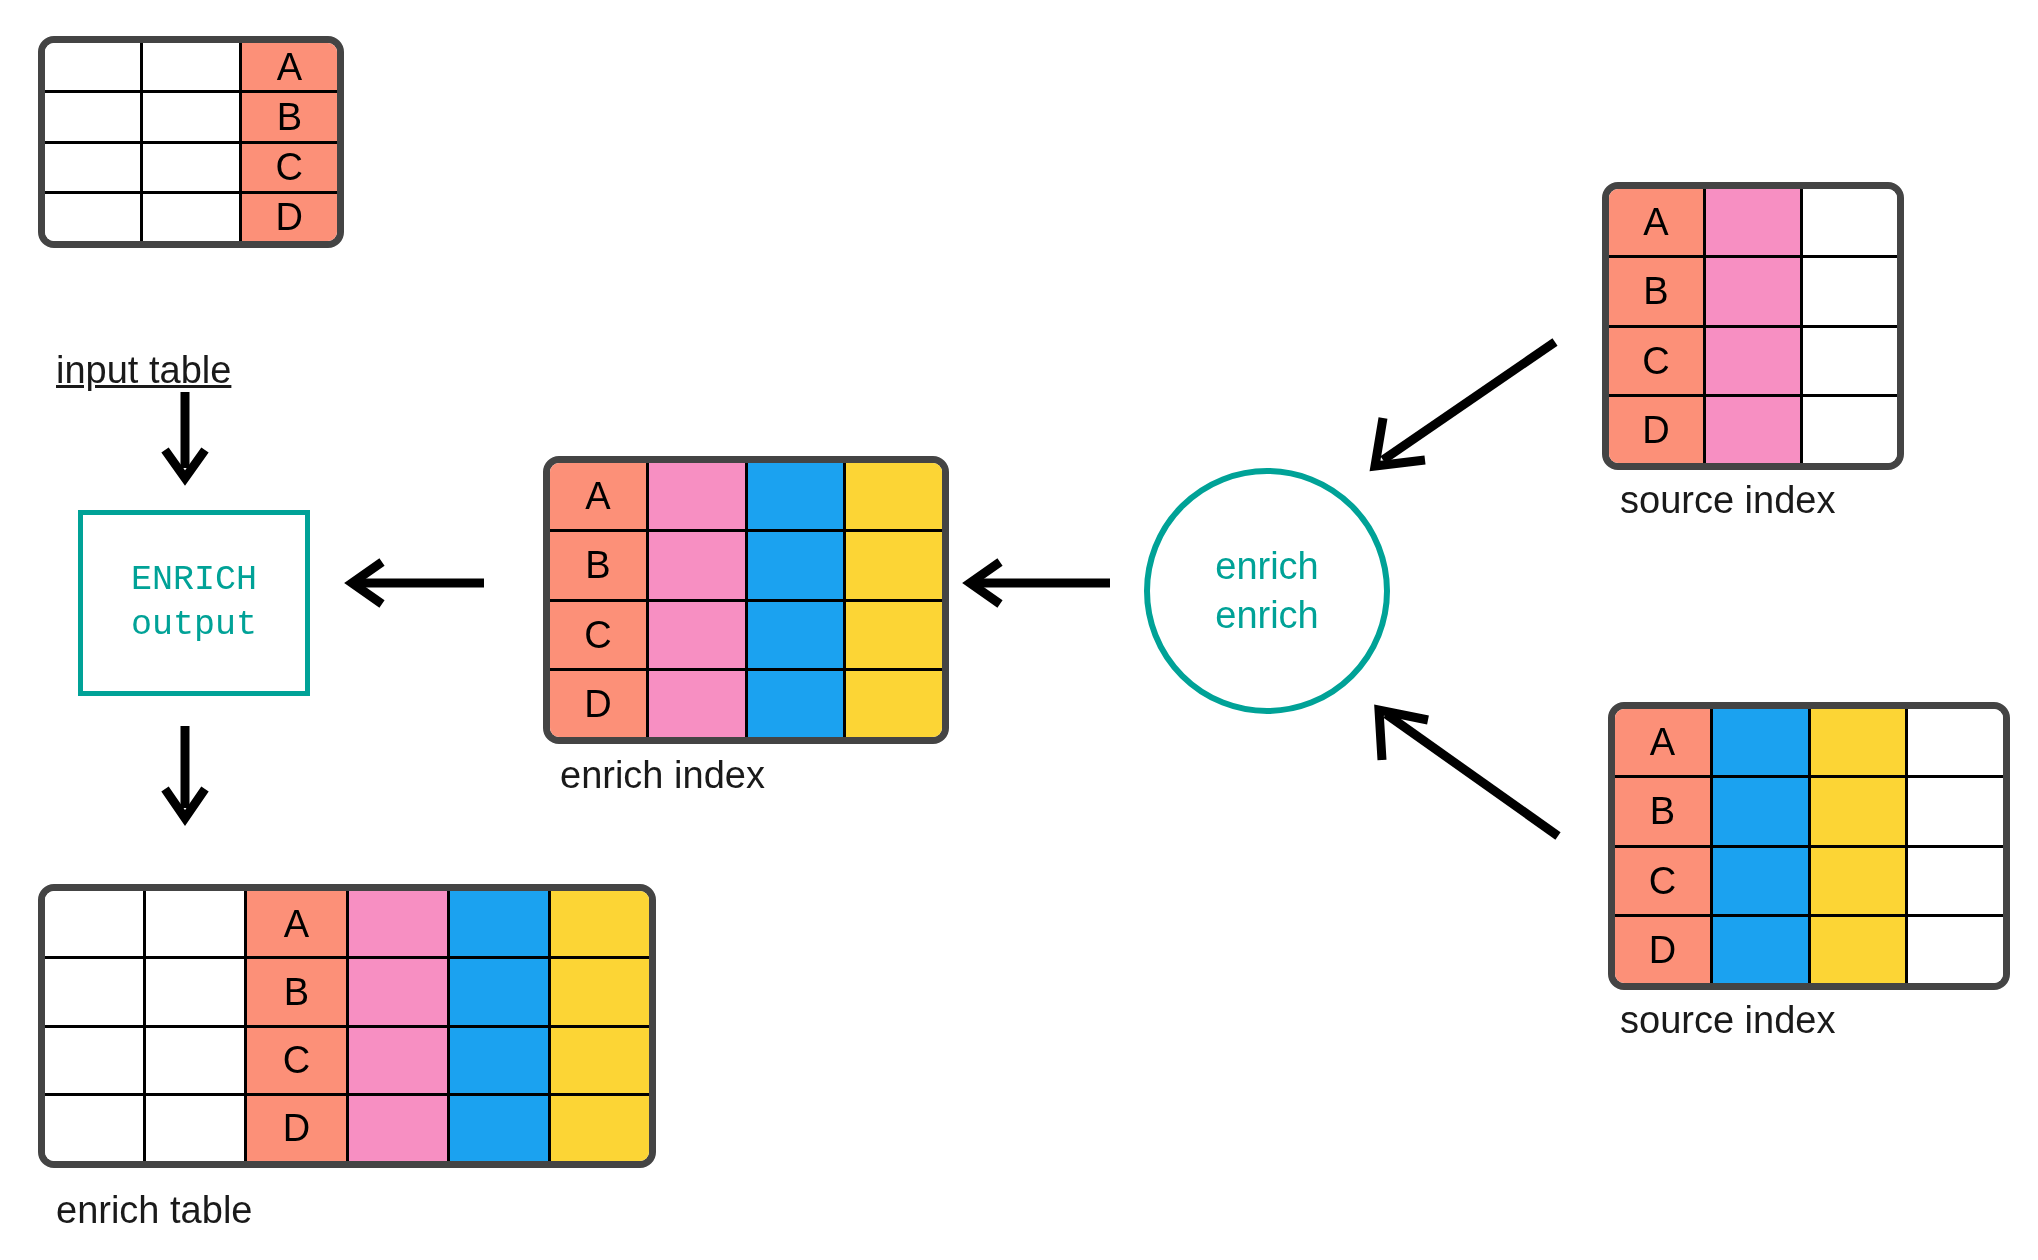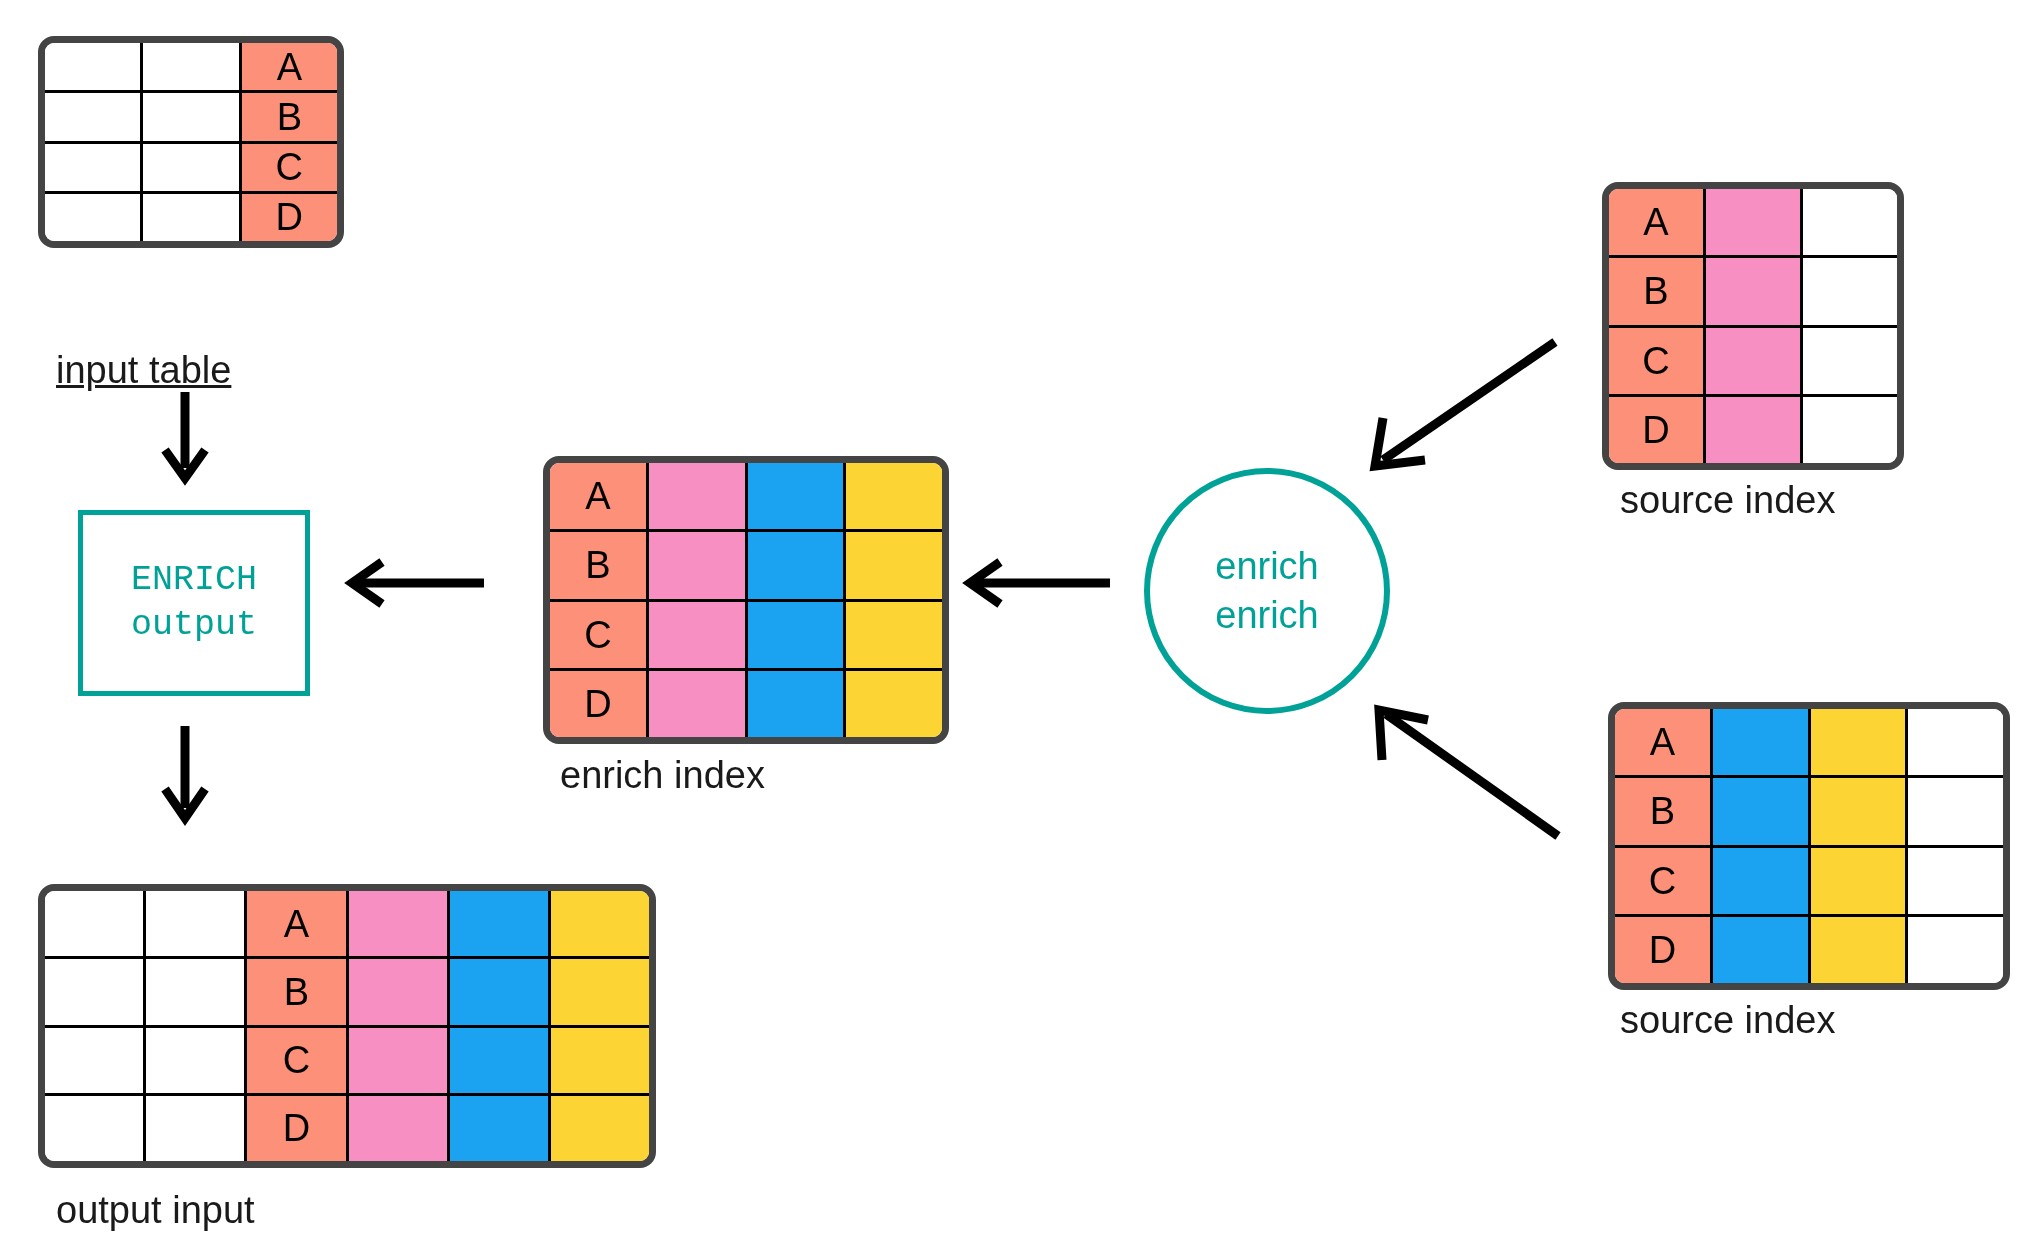--- a/index.html
+++ b/index.html
@@ -171,21 +171,21 @@
       </div>
       <div class="tbl-row">
         <div class="cell" style="background: rgb(255, 255, 255);"></div>
         <div class="cell" style="background: rgb(255, 255, 255);"></div>
         <div class="cell" style="background: rgb(252, 144, 120);">D</div>
         <div class="cell" style="background: rgb(247, 143, 194);"></div>
         <div class="cell" style="background: rgb(27, 162, 240);"></div>
         <div class="cell" style="background: rgb(252, 213, 53);"></div>
       </div>
     </div>
-  <div class="caption" style="left:56px; top:1190px;">output input</div>
+  <div class="caption" style="left:56px; top:1190px;">enrich table</div>
 
   <svg class="arrow-svg" style="left:344px; top:558px;" width="150" height="50">
     <line x1="140" y1="25" x2="14" y2="25" stroke="#000000" stroke-width="9"></line>
     <polyline points="38,4 8,25 38,46" fill="none" stroke="#000000" stroke-width="9" stroke-linejoin="miter" stroke-linecap="butt"></polyline>
   </svg>
 
   <div class="tbl" id="tbl-enrich-index" style="left:543px; top:456px; width:406px; height:288px;">
       <div class="tbl-row">
         <div class="cell" style="background: rgb(252, 144, 120);">A</div>
         <div class="cell" style="background: rgb(247, 143, 194);"></div>

